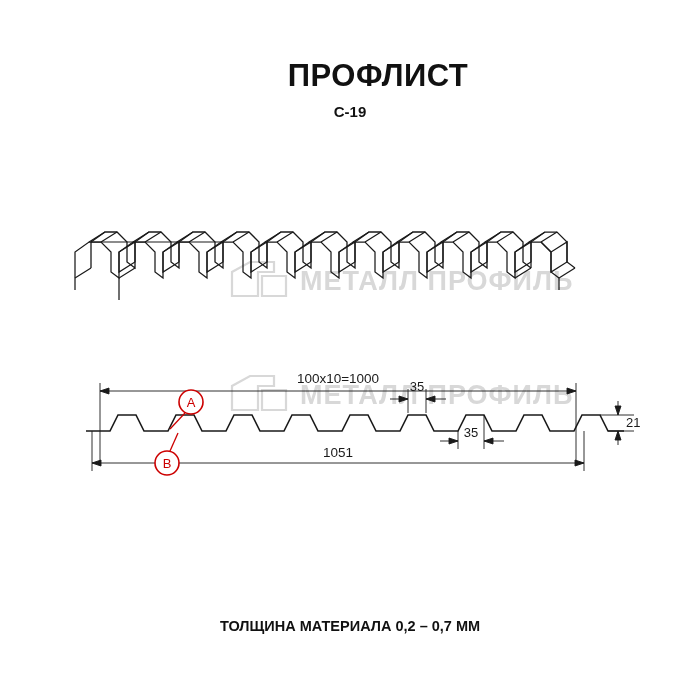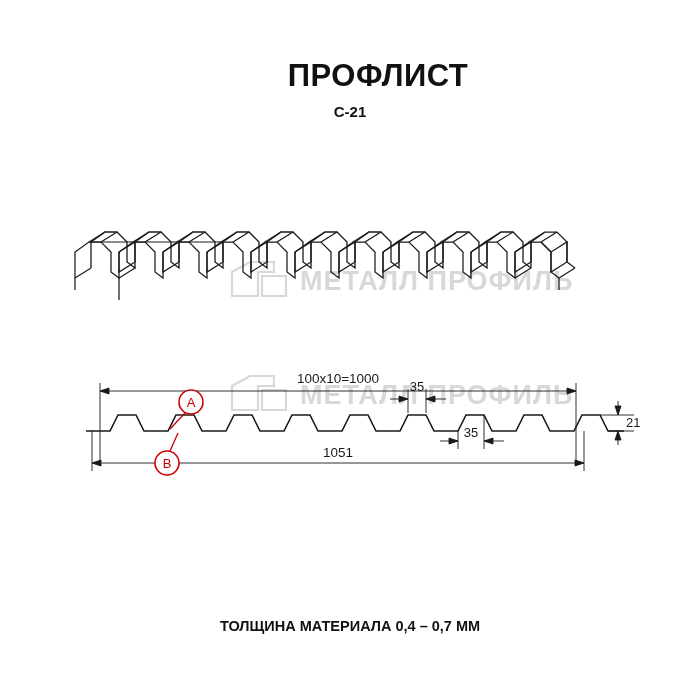--- a/index.html
+++ b/index.html
@@ -79,21 +79,21 @@
   .wm2 { top: 372px; left: 228px; font-size: 27px; }
   svg { display: block; overflow: visible; }
   text { font-family: "Liberation Sans", sans-serif; }
 </style>
 </head>
 <body>
 
 <div class="page">
 
   <div class="title">ПРОФЛИСТ</div>
-  <div class="subtitle">C-21</div>
+  <div class="subtitle">C-19</div>
 
   <div class="wm wm1">
     <svg width="420" height="44" viewBox="0 0 420 44" aria-hidden="true">
       <g fill="none" stroke="#d8d8d8" stroke-width="2.2">
         <path d="M4 38 L4 14 L22 4 L46 4 L46 14 L30 14 L30 38 Z"></path>
         <path d="M34 18 L58 18 L58 38 L34 38 Z"></path>
       </g>
       <text x="72" y="32" font-size="27" font-weight="bold" fill="#d8d8d8" letter-spacing="1">МЕТАЛЛ ПРОФИЛЬ</text>
     </svg>
   </div>
@@ -267,15 +267,15 @@
 
       <g>
         <circle cx="115" cy="118" r="12" fill="#ffffff" stroke="#cc0000" stroke-width="1.6"></circle>
         <text x="115" y="123" font-size="13" text-anchor="middle" fill="#cc0000">B</text>
         <line x1="118" y1="106" x2="126" y2="88" stroke="#cc0000" stroke-width="1.3"></line>
       </g>
 
     </svg>
   </div>
 
-  <div class="footer">ТОЛЩИНА МАТЕРИАЛА 0,4 – 0,7 ММ</div>
+  <div class="footer">ТОЛЩИНА МАТЕРИАЛА 0,2 – 0,7 ММ</div>
 
 </div>
 
 </body></html>

